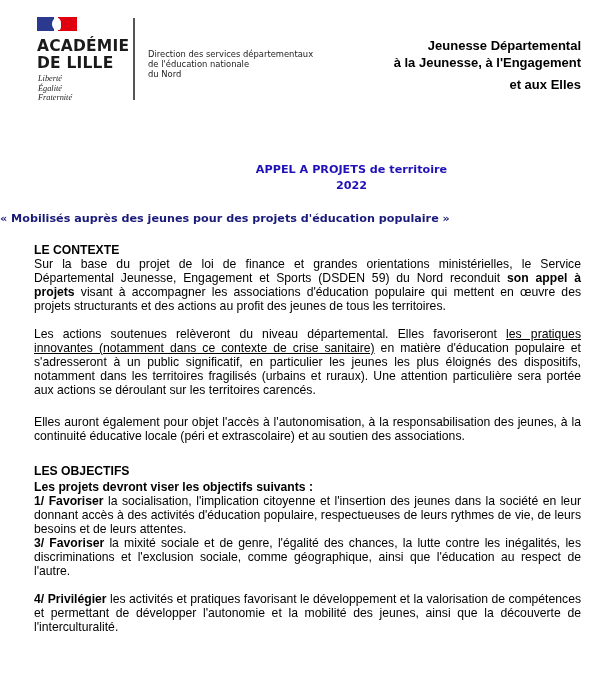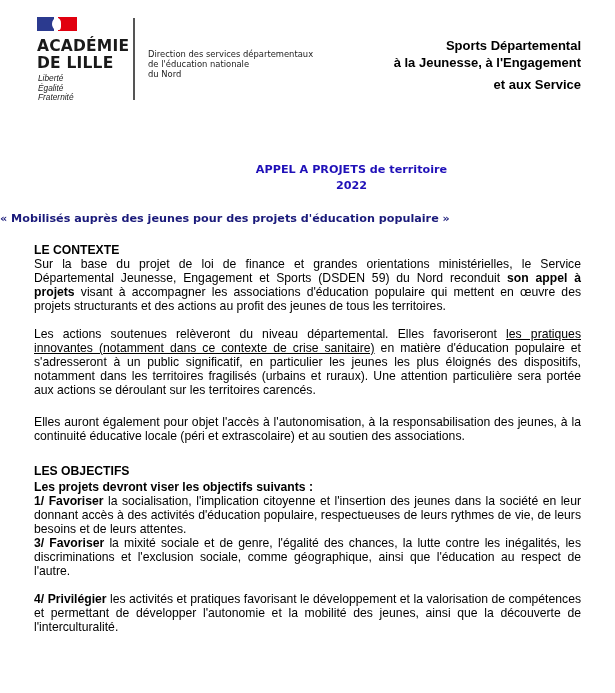--- a/index.html
+++ b/index.html
@@ -6,21 +6,21 @@
   body { width: 615px; height: 693px; position: relative; overflow: hidden;
          font-family: "Liberation Sans", sans-serif; color: #000; }
 
   .logo-block { position: absolute; left: 37px; top: 17px; width: 100px; }
   .flag { position: absolute; left: 0; top: 0; width: 40px; height: 14px; }
   .flag .blue { position: absolute; left: 0; top: 0; width: 17px; height: 14px; background: #2b3a8f; }
   .flag .red { position: absolute; left: 21px; top: 0; width: 19px; height: 14px; background: #e1000f; }
   .flag .mid { position: absolute; left: 15px; top: 1px; width: 9px; height: 12px; background: #ffffff; border-radius: 50% 40% 30% 50%; }
   .acad { position: absolute; left: 0; top: 21px; font-family: "DejaVu Sans", sans-serif; font-weight: bold;
           font-size: 15.5px; line-height: 17px; color: #1a1a1a; letter-spacing: 0.2px; white-space: nowrap; }
-  .devise { position: absolute; left: 1px; top: 57px; font-family: Liberation Sans, sans-serif; font-style: italic;
+  .devise { position: absolute; left: 1px; top: 57px; font-family: Liberation Serif, serif; font-style: italic;
             font-size: 8.3px; line-height: 9.5px; color: #222; }
   .vsep { position: absolute; left: 133px; top: 18px; width: 1.5px; height: 82px; background: #555; }
   .direction { position: absolute; left: 148px; top: 37px; font-family: "DejaVu Sans", sans-serif; font-size: 8.4px;
                line-height: 10px; color: #1a1a1a; white-space: nowrap; margin-top: 12px; }
 
   .service { position: absolute; right: 34px; top: 37px; text-align: right; font-weight: bold; font-size: 13px;
              line-height: 17px; color: #000; }
   .service div:nth-child(3) { margin-top: 5px; }
 
   .title-block { position: absolute; left: 0; width: 615px; top: 162px; text-align: center;
@@ -54,23 +54,23 @@
   </div>
 </div>
 <div class="vsep"></div>
 <div class="direction">
   <div>Direction des services départementaux</div>
   <div>de l'éducation nationale</div>
   <div>du Nord</div>
 </div>
 
 <div class="service">
-  <div>Sports Départemental</div>
+  <div>Jeunesse Départemental</div>
   <div>à la Jeunesse, à l'Engagement</div>
-  <div>et aux Service</div>
+  <div>et aux Elles</div>
 </div>
 
 <div class="title-block">
   <div>APPEL A PROJETS de territoire</div>
   <div>2022</div>
 </div>
 <div class="subtitle">« Mobilisés auprès des jeunes pour des projets d'éducation populaire »</div>
 
 <div class="body" style="top:243px;">
   <div class="h">LE CONTEXTE</div>

